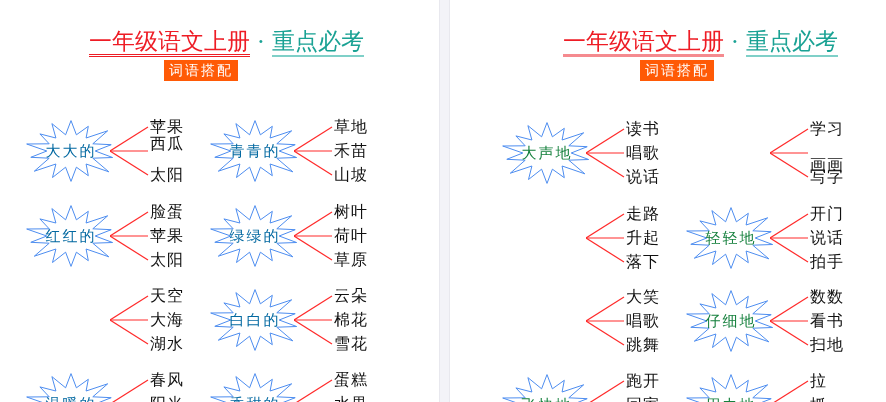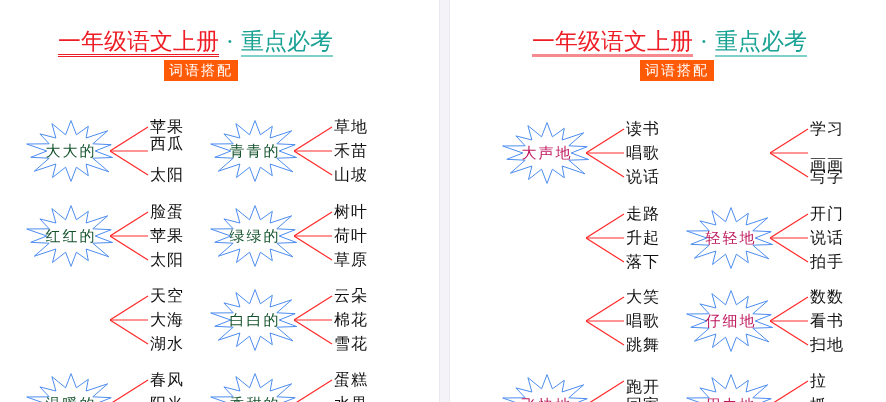--- a/index.html
+++ b/index.html
@@ -14,38 +14,38 @@
   .gutter {
     position:absolute; left:439px; top:0; width:11px; height:402px;
     background:#f3f3f8;
     border-left:1px solid #e8e8ee; border-right:1px solid #e8e8ee;
     box-sizing:border-box;
   }
   .title {
     position:absolute; top:27px; height:30px; white-space:nowrap;
     font-size:23px; line-height:28px; letter-spacing:0px;
   }
-  .title .red { color:#ee1c25; border-bottom:3px double #ee1c25; padding-bottom:0px; }
+  .title .red { color:#ee1c25; border-bottom:3px double #ee1c25; padding-bottom:0px;margin-left:31px; }
   .title .teal { color:#1aa294; border-bottom:2px solid #7fd0c8; padding-bottom:1px; }
   .title .dot { color:#1aa294; }
   .page-right .title .red { border-bottom:3px solid #f58a8f; }
   .badge {
     position:absolute; top:60px; height:21px; padding:0 5px;
     background:#ff5a06; color:#fff; font-size:14px; line-height:21px;
     letter-spacing:2px;
   }
   .group { position:absolute; width:180px; height:76px; }
   .burst { position:absolute; left:0; top:6px; width:94px; height:64px; }
   .burst svg { position:absolute; left:0; top:0; }
   .burst-label {
     position:absolute; left:0; top:0; width:94px; height:64px;
     text-align:center; line-height:64px; font-size:15px; letter-spacing:2px;
   }
-  .de .burst-label { color:#14532d; }
-  .di .burst-label { color:#be185d; }
+  .de .burst-label { color:#0369a1; }
+  .di .burst-label { color:#15803d; }
   .lines { position:absolute; left:86px; top:0; }
   .word {
     position:absolute; left:126px; font-size:16px; color:#111;
     line-height:20px; letter-spacing:1px; white-space:nowrap;
   }
 </style>
 </head>
 <body>
 
 <div class="page page-left">
@@ -274,21 +274,21 @@
         <svg width="94" height="64" viewBox="0 0 94 64">
           <polygon points="47.0,1.6 52.4,15.8 64.3,7.3 62.1,19.0 83.7,11.8 68.8,24.8 87.2,25.7 71.2,32.0 88.6,38.5 68.8,39.2 84.8,52.8 62.1,45.0 64.3,56.7 52.4,48.2 47.0,62.4 41.6,48.2 28.5,58.5 31.9,45.0 10.3,52.2 25.2,39.2 6.8,38.3 22.8,32.0 2.7,25.0 25.2,24.8 15.9,14.9 31.9,19.0 27.9,4.6 41.6,15.8" fill="#fff" stroke="#4d8df0" stroke-width="1"></polygon>
         </svg>
         <div class="burst-label">飞快地</div>
       </div>
       <svg class="lines" width="42" height="76" viewBox="0 0 42 76">
         <line x1="0" y1="38" x2="38" y2="14" stroke="#ff2a2a" stroke-width="1.2"></line>
         <line x1="0" y1="38" x2="38" y2="38" stroke="#ff2a2a" stroke-width="1.2"></line>
         <line x1="0" y1="38" x2="38" y2="62" stroke="#ff2a2a" stroke-width="1.2"></line>
       </svg>
-      <div class="word" style="top:10px">跑开</div>
+      <div class="word" style="top:4px">跑开</div>
       <div class="word" style="top:28px">回家</div>
       <div class="word" style="top:52px"></div>
     </div>
       <div class="group di" style="left: 234px; top: 367px;">
       <div class="burst">
         <svg width="94" height="64" viewBox="0 0 94 64">
           <polygon points="47.0,1.6 52.4,15.8 64.3,7.3 62.1,19.0 83.7,11.8 68.8,24.8 87.2,25.7 71.2,32.0 88.6,38.5 68.8,39.2 84.8,52.8 62.1,45.0 64.3,56.7 52.4,48.2 47.0,62.4 41.6,48.2 28.5,58.5 31.9,45.0 10.3,52.2 25.2,39.2 6.8,38.3 22.8,32.0 2.7,25.0 25.2,24.8 15.9,14.9 31.9,19.0 27.9,4.6 41.6,15.8" fill="#fff" stroke="#4d8df0" stroke-width="1"></polygon>
         </svg>
         <div class="burst-label">用力地</div>
       </div>

